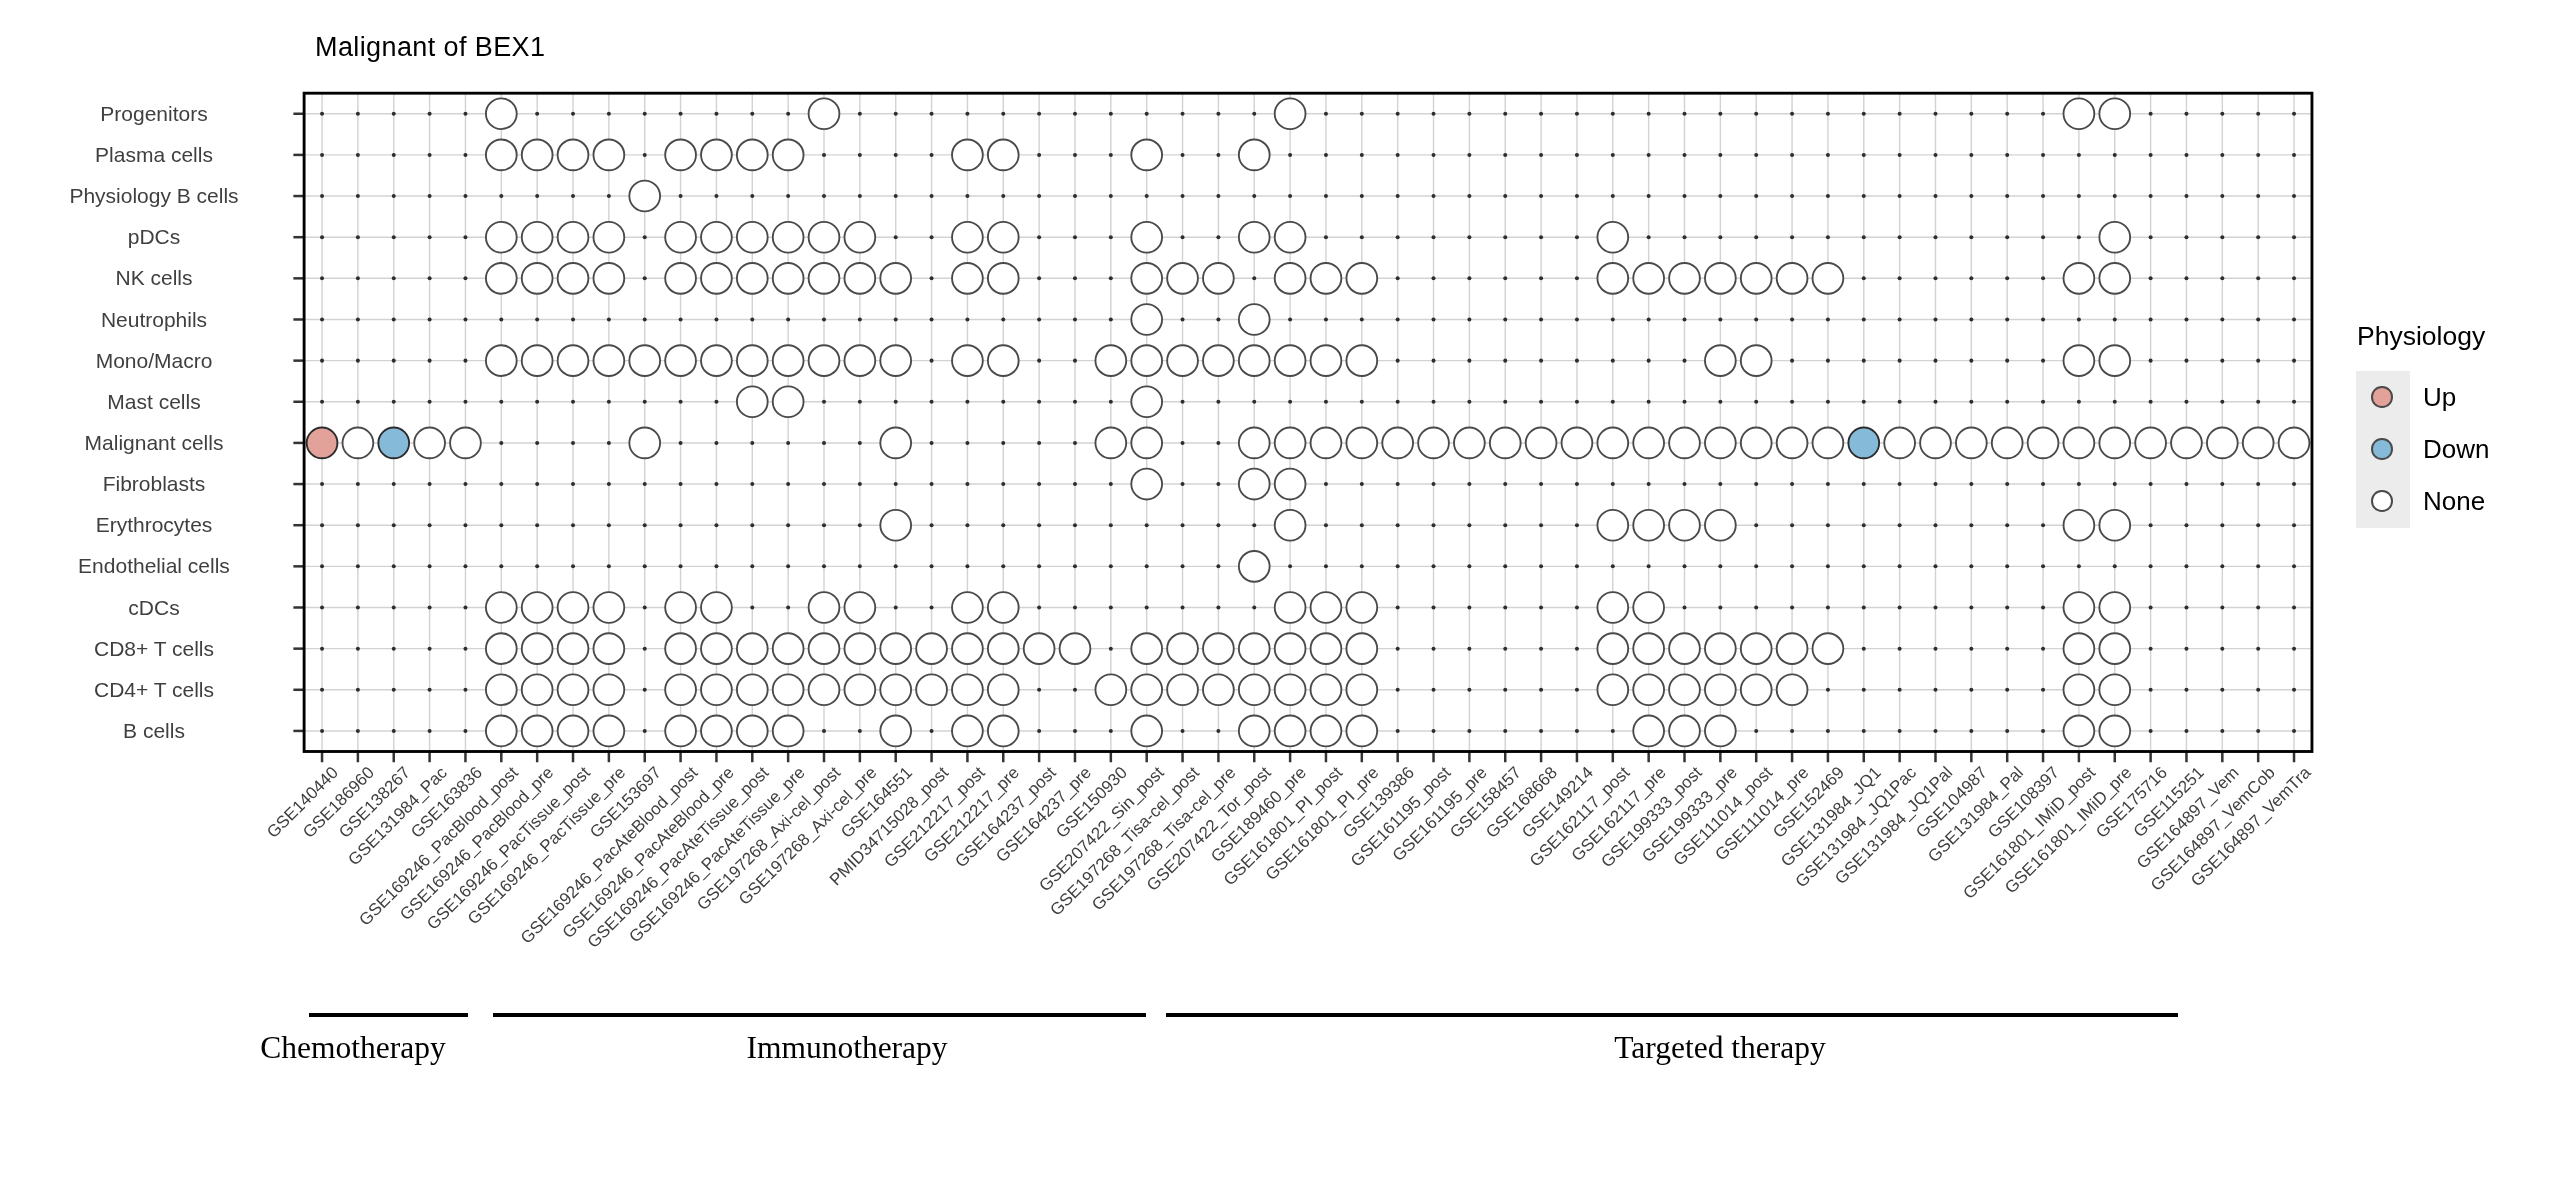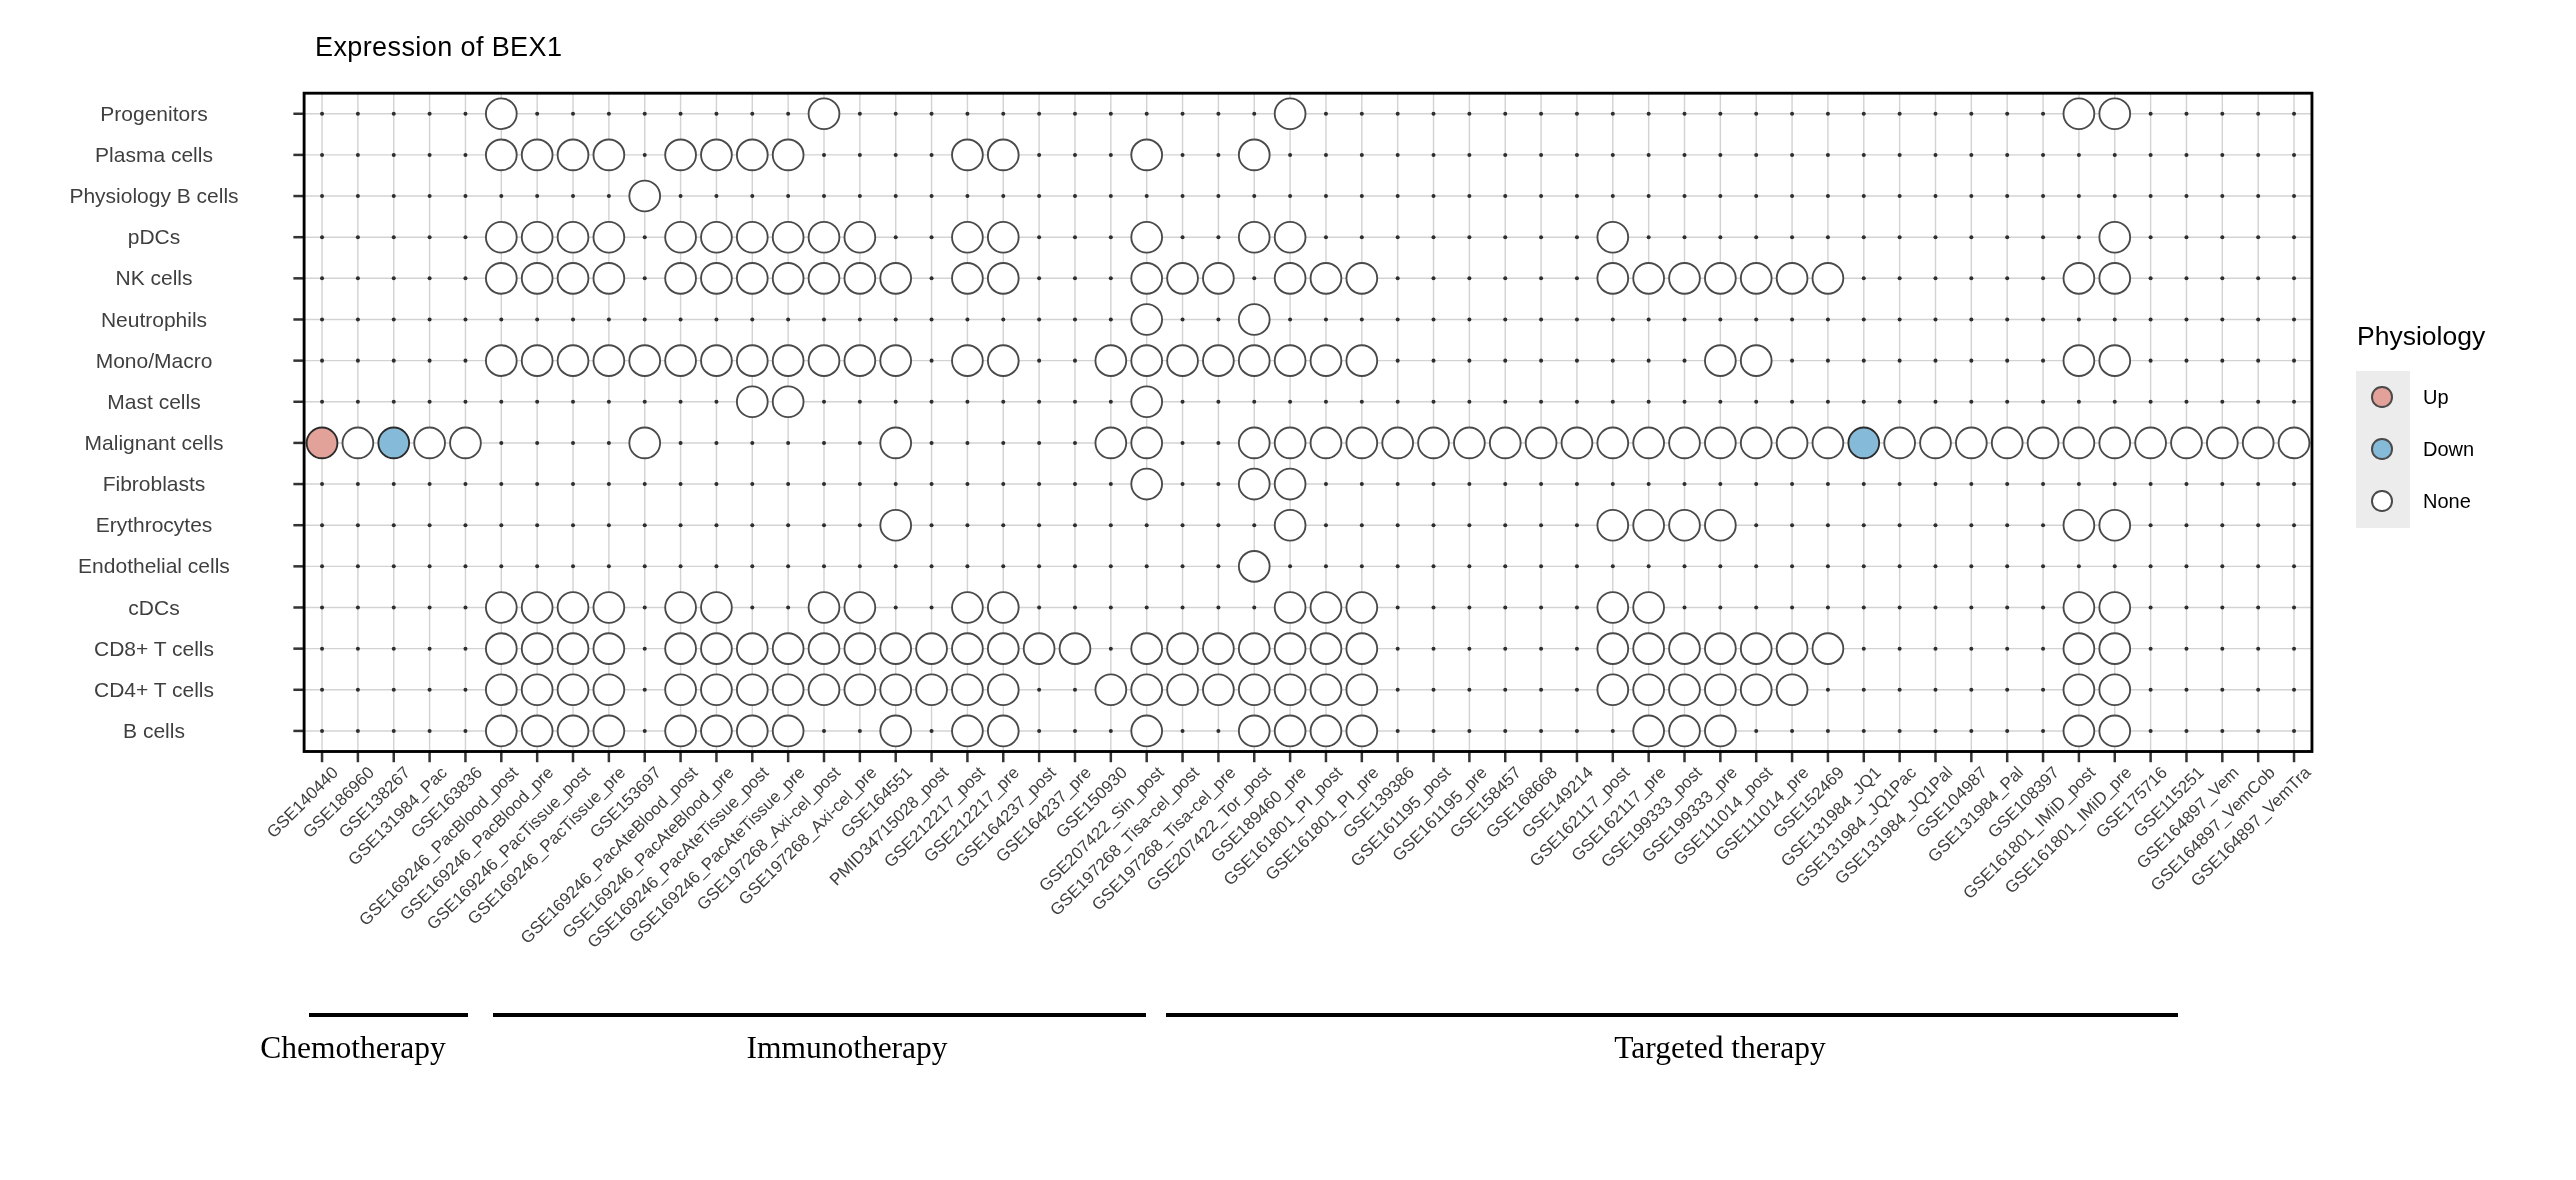--- a/index.html
+++ b/index.html
@@ -10,27 +10,27 @@
   .ylab{position:absolute;width:272px;text-align:center;font-size:21px;color:#3f3f3f;line-height:21px;}
   .xlab{position:absolute;white-space:nowrap;font-size:17px;color:#3f3f3f;
         transform:rotate(-45deg);transform-origin:100% 0%;}
   .grp-line{position:absolute;height:4.3px;background:#000;}
   .grp-label{position:absolute;font-family:"Liberation Serif", serif;font-size:31.5px;color:#000;
              transform:translateX(-50%);white-space:nowrap;}
   #legend-title{position:absolute;left:2357px;top:321px;font-size:26.5px;color:#000;}
   #legend-keys{position:absolute;left:2356px;top:371px;width:54px;height:157px;background:#ececec;}
   .leg-circle{position:absolute;left:15px;width:21.5px;height:21.5px;border-radius:50%;
               border:2.1px solid #4a4a4a;box-sizing:border-box;}
-  .leg-label{position:absolute;left:2423px;font-size:20px;color:#000;line-height:22px;}
+  .leg-label{position:absolute;left:2423px;font-size:26px;color:#000;line-height:22px;}
 </style>
 </head>
 <body>
 
 <div id="canvas">
-  <div id="chart-title">Expression of BEX1</div>
+  <div id="chart-title">Malignant of BEX1</div>
   <div id="plot-area"><svg width="2576" height="1181" viewBox="0 0 3600 1650">
         <line x1="450.05357142857144" y1="130" x2="450.05357142857144" y2="1050" stroke="#D3D3D3" stroke-width="2"></line>
         <line x1="500.1607142857143" y1="130" x2="500.1607142857143" y2="1050" stroke="#D3D3D3" stroke-width="2"></line>
         <line x1="550.2678571428571" y1="130" x2="550.2678571428571" y2="1050" stroke="#D3D3D3" stroke-width="2"></line>
         <line x1="600.375" y1="130" x2="600.375" y2="1050" stroke="#D3D3D3" stroke-width="2"></line>
         <line x1="650.4821428571429" y1="130" x2="650.4821428571429" y2="1050" stroke="#D3D3D3" stroke-width="2"></line>
         <line x1="700.5892857142858" y1="130" x2="700.5892857142858" y2="1050" stroke="#D3D3D3" stroke-width="2"></line>
         <line x1="750.6964285714286" y1="130" x2="750.6964285714286" y2="1050" stroke="#D3D3D3" stroke-width="2"></line>
         <line x1="800.8035714285713" y1="130" x2="800.8035714285713" y2="1050" stroke="#D3D3D3" stroke-width="2"></line>
         <line x1="850.9107142857142" y1="130" x2="850.9107142857142" y2="1050" stroke="#D3D3D3" stroke-width="2"></line>

